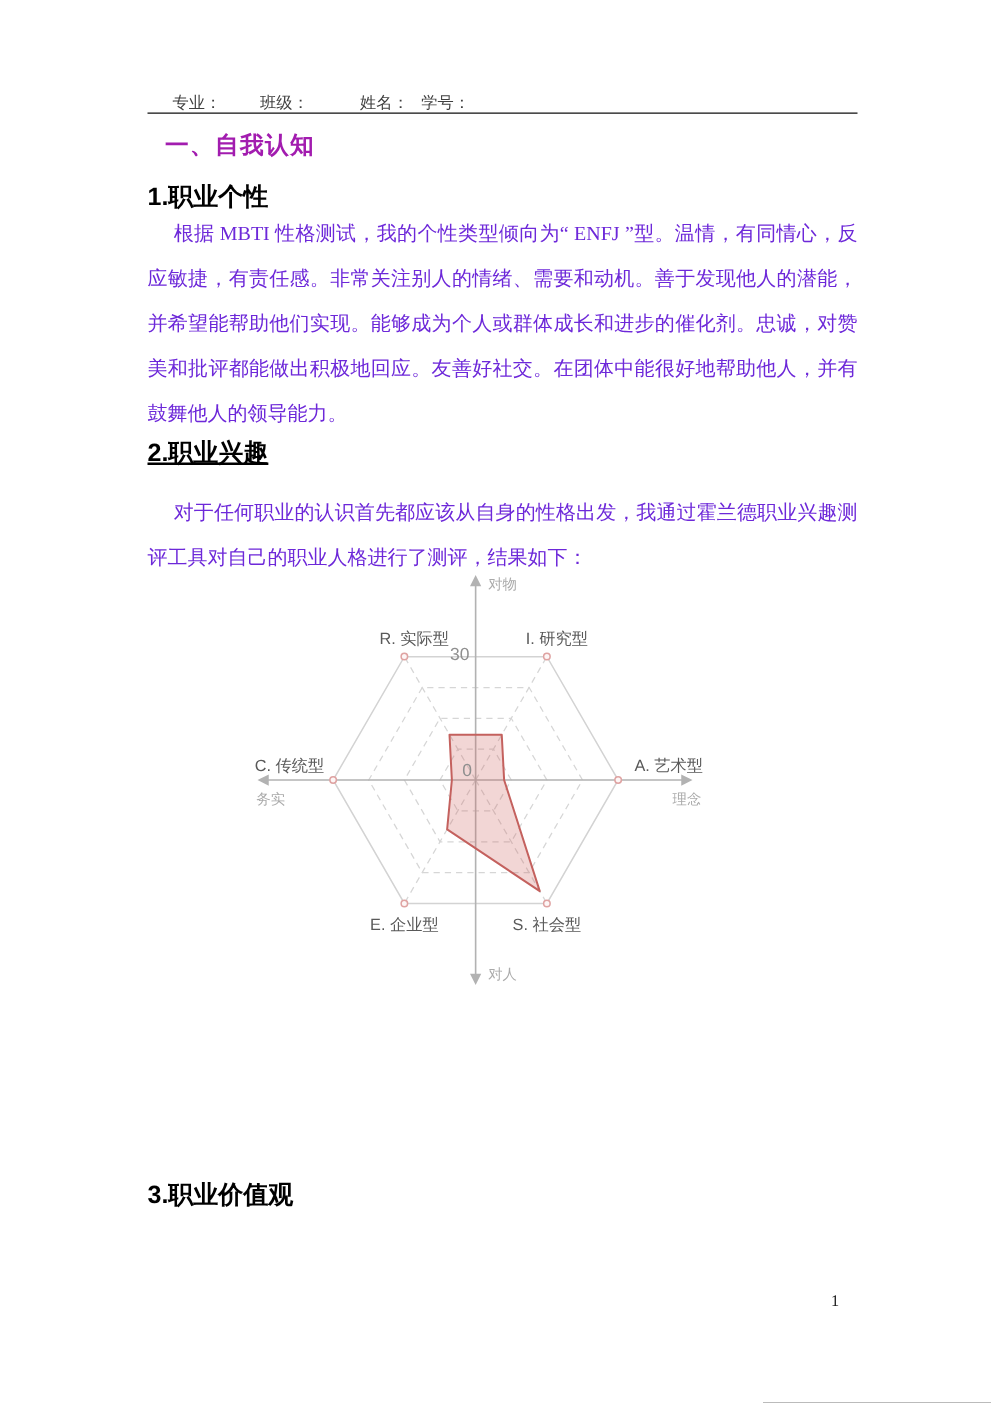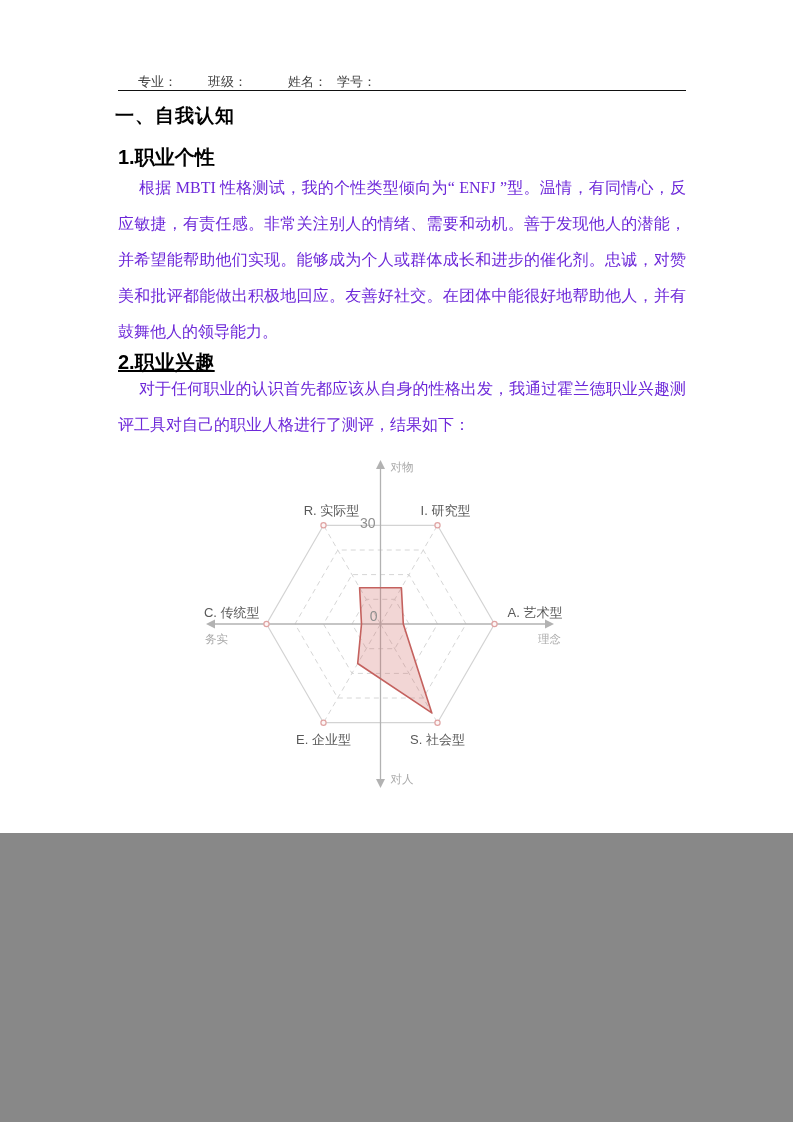--- a/index.html
+++ b/index.html
@@ -1,40 +1,40 @@
 <!DOCTYPE html>
 <html><head>
 <meta charset="utf-8">
 <style>
   html,body{margin:0;padding:0;background:#888;}
   .page{
-    position:relative; width:793px; height:833px; margin:0 auto;
+    position:relative; width:793px; height:1122px; margin:0 auto;
     background:#ffffff; overflow:hidden;
     font-family:"Liberation Serif","DejaVu Serif",serif; color:#1c1c1c;
   }
   .abs{position:absolute;}
   .meta{top:73px; left:0; width:793px; height:18px; font-size:13px; color:#3f3f3f;}
   .meta span{position:absolute; top:0; white-space:nowrap;}
   .meta-f0{left:138px;} .meta-f1{left:208px;} .meta-f2{left:278px;margin-left:10px;} .meta-f3{left:337px;}
   .rule{top:90px; left:118px; width:568px; height:0; border-top:1.8px solid #111;}
   .doc-title{
-    top:103px; left:115px; font-family:"Liberation Sans","DejaVu Sans",sans-serif;
-    font-size:19px; font-weight:bold; color:#000000; letter-spacing:1px;
+    top:103px; left:132px; font-family:"Liberation Sans","DejaVu Sans",sans-serif;
+    font-size:19px; font-weight:bold; color:#a21caf; letter-spacing:1px;
   }
   .sec-h{
     left:118px; font-family:"Liberation Sans","DejaVu Sans",sans-serif;
     font-size:20px; font-weight:bold; color:#000;
   }
   .h-s1{top:144px;} .h-s2{top:349px;text-decoration:underline;} .h-s3{top:942px;}
   .para{
     left:118px; width:568px; font-size:16px; line-height:36px;
     text-align:justify; text-indent:21px; color:#6d28d9;
   }
   .p-s1{top:170px;}
-  .p-s2{top:371px;}
+  .p-s2{top:393px;}
   .p-s2b{top:795px; line-height:37px;}
   .p-s3{top:965px; line-height:37px;}
   .chart-wrap{top:450px; left:140px; width:560px; height:345px;}
   .chart-wrap svg{display:block; font-family:"Liberation Sans","DejaVu Sans",sans-serif;}
   .page-num{top:1033px; left:658px; width:20px; text-align:center; font-size:13px; color:#222;}
 </style>
 </head>
 <body>
 
 <div class="page">

